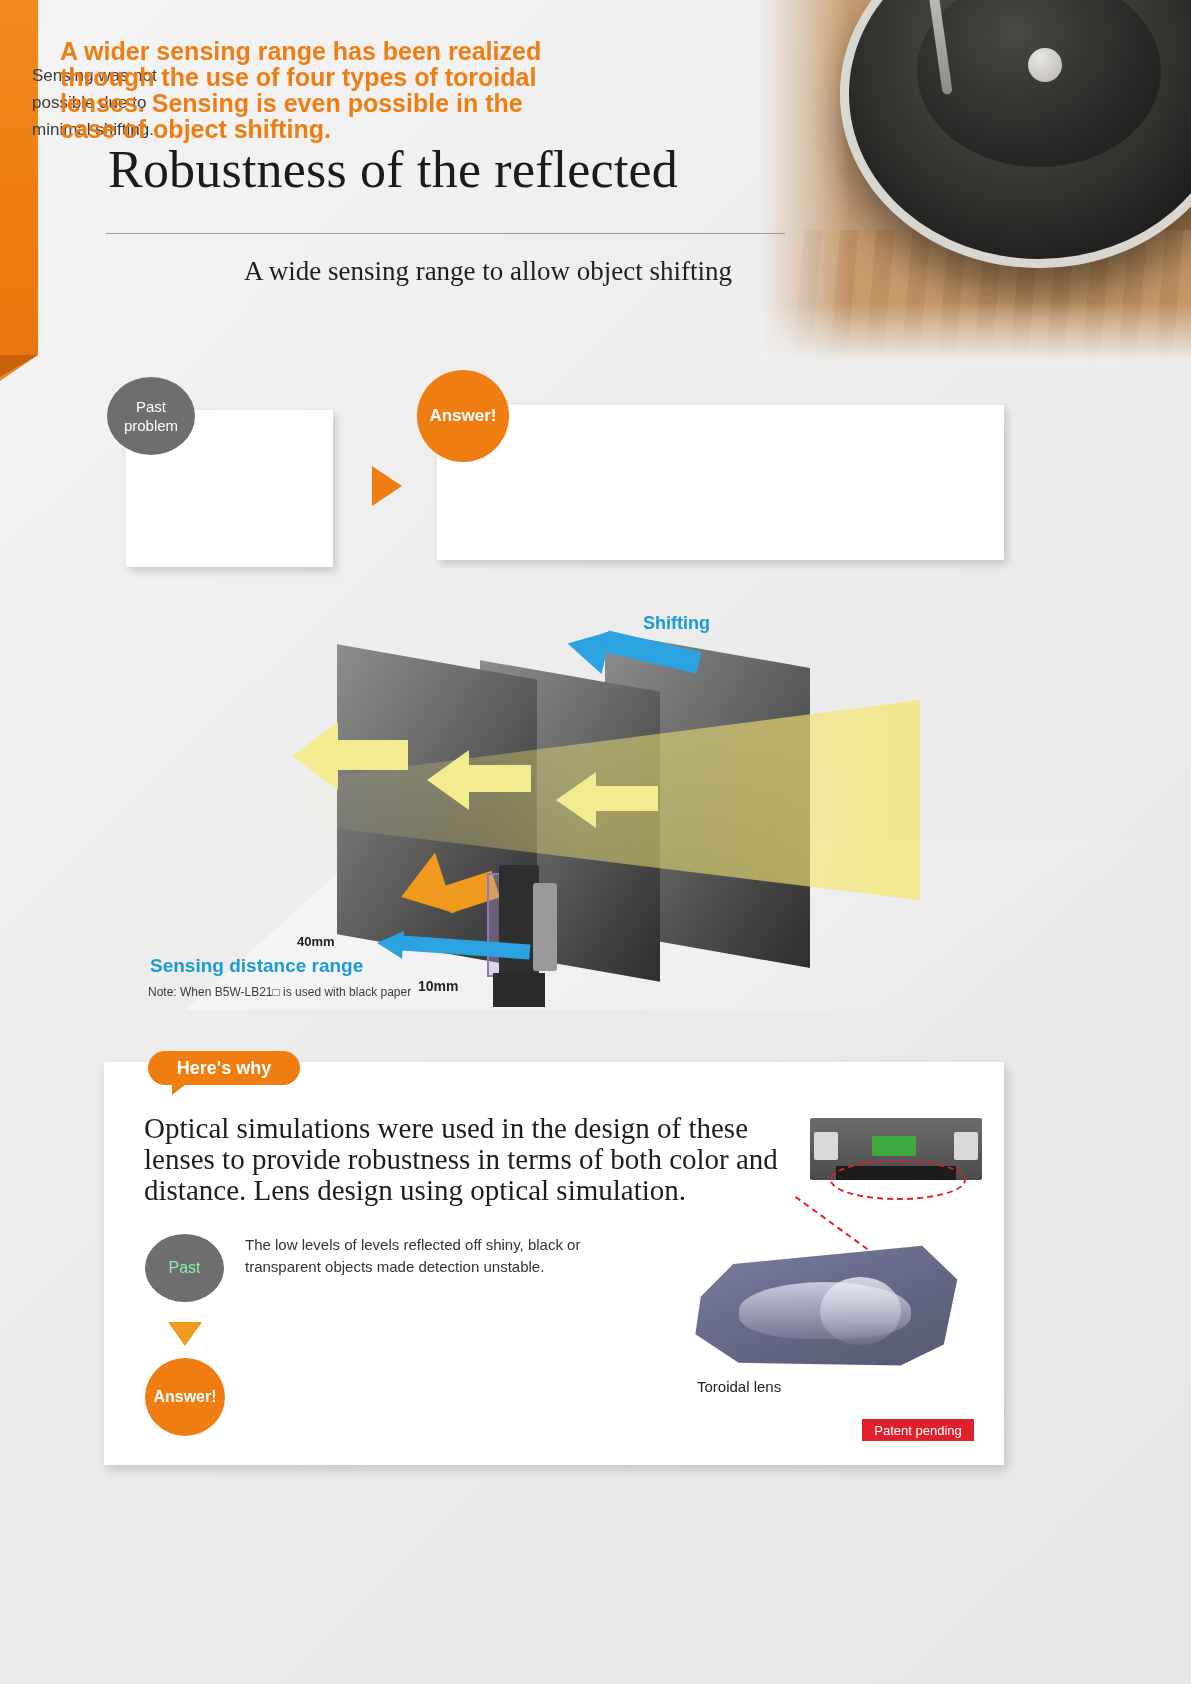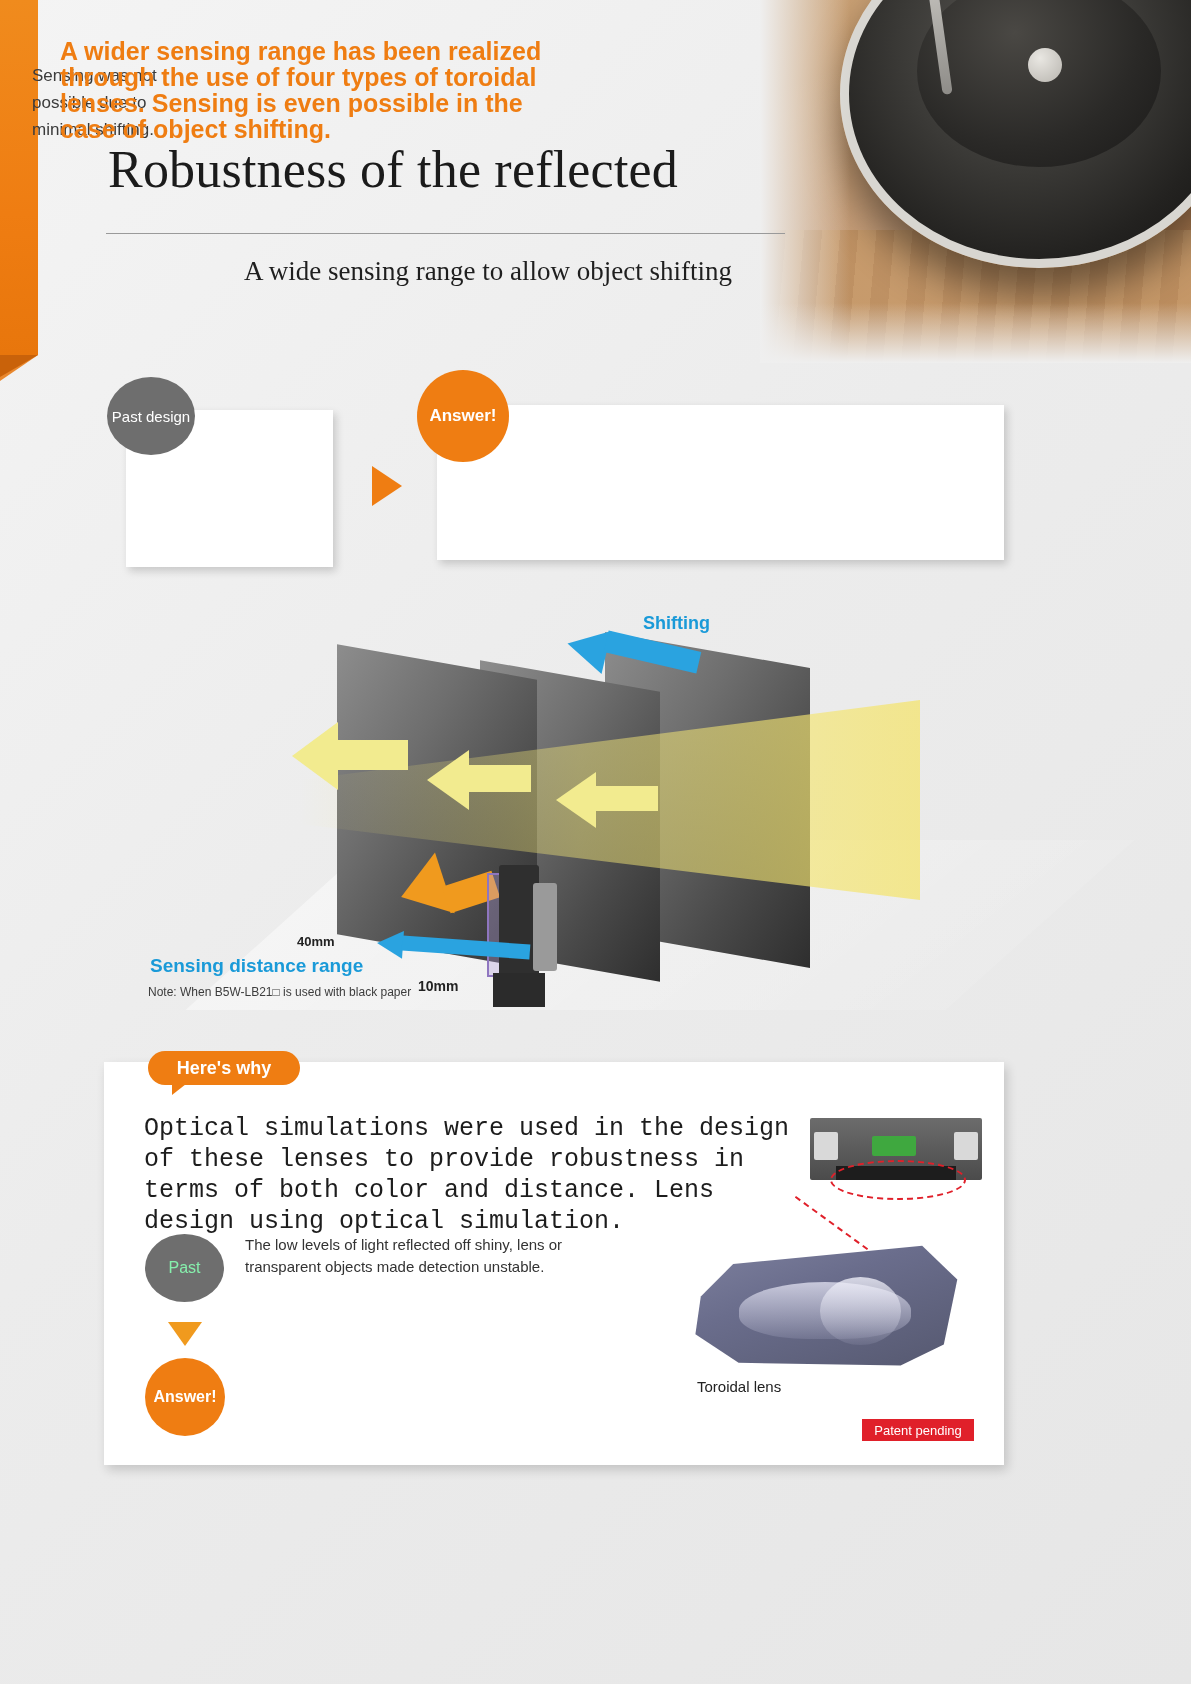--- a/index.html
+++ b/index.html
@@ -192,21 +192,21 @@
     position:absolute;left:148px;top:1051px;width:152px;height:34px;border-radius:17px;
     background:#ef7d12;color:#fff;display:flex;align-items:center;justify-content:center;
     font-size:18px;font-weight:bold;
   }
   .why-tab:after{
     content:"";position:absolute;left:24px;bottom:-10px;width:0;height:0;
     border-left:14px solid #ef7d12;border-bottom:11px solid transparent;
   }
   .why-body{
     position:absolute;left:144px;top:1113px;width:660px;
-    font-family:Liberation Mono, monospace;font-size:25px;line-height:31px;color:#1d1d1d;
+    font-family:Liberation Serif, serif;font-size:29px;line-height:31px;color:#1d1d1d;
   }
   .past-circle{
     position:absolute;left:145px;top:1234px;width:79px;height:68px;border-radius:50%;
     background:#6e6e6e;color:#86efac;display:flex;align-items:center;justify-content:center;font-size:16px;
   }
   .past-para{
     position:absolute;left:245px;top:1234px;width:370px;font-size:15px;line-height:22px;color:#333;
   }
   .down-tri{
     position:absolute;left:168px;top:1322px;width:0;height:0;
@@ -276,21 +276,21 @@
     </div>
     <div class="photo-fade-l"></div>
     <div class="photo-fade-b"></div>
   </div>
 
   <div class="title">Robustness of the reflected</div>
   <div class="title-rule"></div>
   <div class="subtitle">A wide sensing range to allow object shifting</div>
 
   <div class="past-box"></div>
-  <div class="past-badge">Past design</div>
+  <div class="past-badge">Past problem</div>
   <div class="past-text">Sensing was not possible due to minimal shifting.</div>
 
   <div class="tri-right"></div>
 
   <div class="answer-box"></div>
   <div class="answer-badge">Answer!</div>
   <div class="answer-text">A wider sensing range has been realized through the use of four types of toroidal lenses. Sensing is even possible in the case of object shifting.</div>
 
   <div class="diagram">
     <div class="floor"></div>
@@ -326,21 +326,21 @@
     <div class="lbl-10">10mm</div>
     <div class="sens-range">Sensing distance range</div>
     <div class="sens-note">Note: When B5W-LB21□ is used with black paper</div>
   </div>
 
   <div class="why-card"></div>
   <div class="why-tab">Here's why</div>
   <div class="why-body">Optical simulations were used in the design of these lenses to provide robustness in terms of both color and distance. Lens design using optical simulation.</div>
 
   <div class="past-circle">Past</div>
-  <div class="past-para">The low levels of light reflected off shiny, lens or transparent objects made detection unstable.</div>
+  <div class="past-para">The low levels of levels reflected off shiny, black or transparent objects made detection unstable.</div>
   <div class="down-tri"></div>
   <div class="answer-circle">Answer!</div>
 
   <div class="pcb">
     <div class="pad-l"></div>
     <div class="pad-r"></div>
     <div class="chip"></div>
     <div class="darkbar"></div>
   </div>
   <div class="dash-ellipse"></div>

